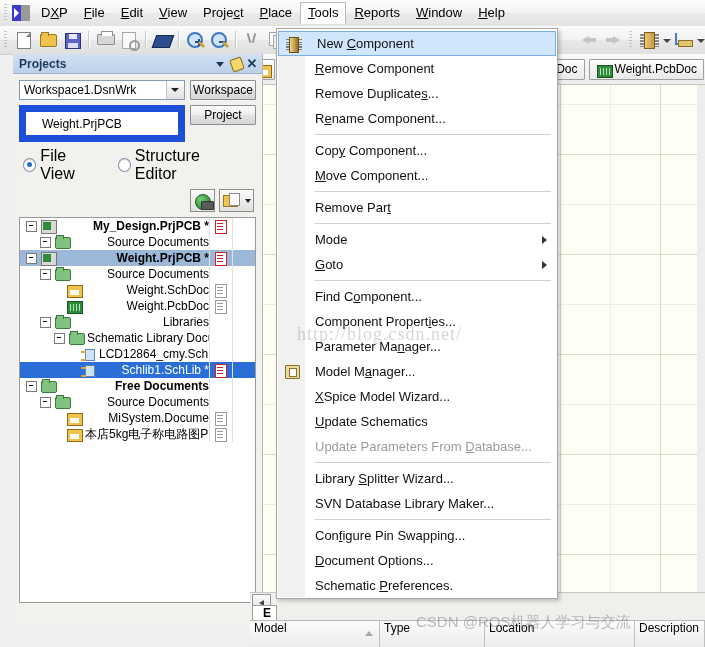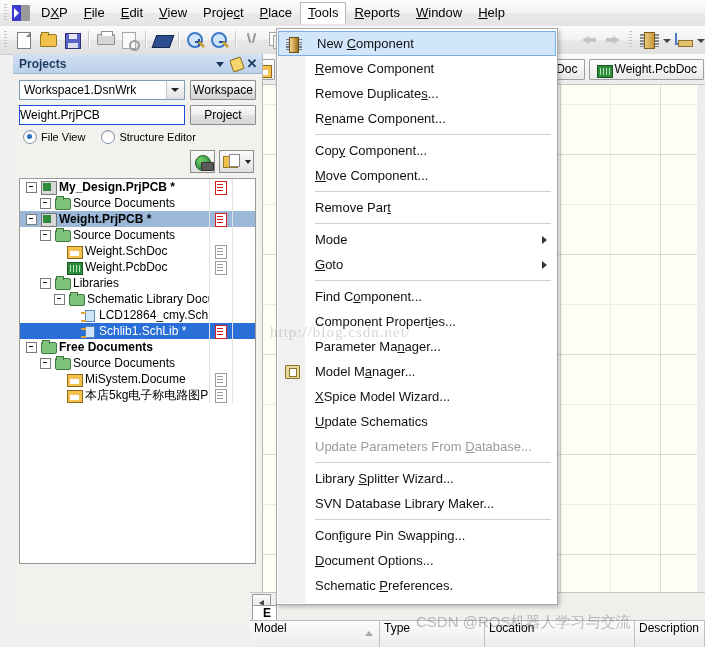--- a/index.html
+++ b/index.html
@@ -106,24 +106,24 @@
   .combo-arrow{width:17px;height:18px;background:linear-gradient(to bottom,#fdfdfd,#e0e0e0);
     border-left:1px solid #c6c6c6;position:relative;}
   .combo-arrow:after{content:"";position:absolute;left:4px;top:7px;border-left:4px solid transparent;border-right:4px solid transparent;border-top:4px solid #222;}
   .btn{
     width:66px;height:20px;margin-left:5px;box-sizing:border-box;
     background:linear-gradient(to bottom,#fbfbfb 0%,#ededed 48%,#e2e2e2 52%,#d6d6d6 100%);
     border:1px solid #8d8d8d;border-radius:1px;
     font-size:12px;text-align:center;line-height:18px;cursor:pointer;
   }
   .txtbox{
-    flex:1;height:20px;background:#fff;border:1px solid #1d4ed8;display:flex;align-items:center;
-    padding-left:0;font-size:12px;box-sizing:border-box;
-  }
-  .radios{display:flex;align-items:center;margin:5px 0 4px 4px;font-size:11px;}
+    flex:1;height:37px;background:#fff;border:7px solid #1d4ed8;display:flex;align-items:center;
+    padding-left:16px;font-size:12px;box-sizing:border-box;
+  }
+  .radios{display:flex;align-items:center;margin:5px 0 4px 4px;font-size:16px;}
   .radio{width:12px;height:12px;border-radius:50%;border:1px solid #8295a8;background:#fff;position:relative;margin-right:4px;box-shadow:inset 0 1px 1px rgba(0,0,0,.15);}
   .radio.on:after{content:"";position:absolute;left:2.5px;top:2.5px;width:5px;height:5px;border-radius:50%;background:#2a6fbd;}
   .radio-lbl{margin-right:16px;}
   .iconrow{display:flex;justify-content:flex-end;padding:2px 2px 5px 0;}
   .sqbtn{width:25px;height:23px;margin-left:4px;box-sizing:border-box;
     background:linear-gradient(to bottom,#fbfbfb,#e0e0e0);border:1px solid #8d8d8d;position:relative;cursor:pointer;}
   .ic-globe{position:absolute;left:4px;top:4px;width:14px;height:14px;border-radius:50%;
     background:radial-gradient(circle at 35% 30%,#6fd06f,#1f7a2e);border:1px solid #15571f;}
   .ic-globe2{position:absolute;left:10px;top:11px;width:11px;height:7px;background:#5b5b5b;border:1px solid #333;border-radius:1px;}
   .ic-openfolder{position:absolute;left:3px;top:5px;width:13px;height:10px;background:#f0c24b;border:1px solid #9a7a20;}
@@ -145,21 +145,21 @@
   .i-folder{position:absolute;left:1px;top:2px;width:14px;height:10px;background:#7fc37f;border:1px solid #3e7a3e;border-radius:1px 2px 2px 2px;}
   .i-folder:before{content:"";position:absolute;left:0;top:-3px;width:6px;height:3px;background:#7fc37f;border:1px solid #3e7a3e;border-bottom:none;}
   .i-sch{position:absolute;left:1px;top:2px;width:14px;height:11px;background:#f2c14e;border:1px solid #8c6a17;}
   .i-sch:after{content:"";position:absolute;left:2px;top:4px;width:9px;height:5px;background:#fff;}
   .i-pcb{position:absolute;left:1px;top:2px;width:14px;height:11px;background:#2e8b3a;border:1px solid #1c5423;}
   .i-pcb:after{content:"";position:absolute;left:2px;top:2px;width:10px;height:7px;
     background-image:repeating-linear-gradient(to right,#b7e5b7 0,#b7e5b7 1px,transparent 1px,transparent 3px);}
   .i-lib{position:absolute;left:1px;top:1px;width:13px;height:12px;}
   .i-lib:before{content:"";position:absolute;left:4px;top:1px;width:8px;height:10px;background:#cfe4f8;border:1px solid #5a86b5;}
   .i-lib:after{content:"";position:absolute;left:0;top:3px;width:5px;height:6px;border-top:2px solid #e0a23c;border-bottom:2px solid #e0a23c;}
-  .tlbl{flex:1;overflow:hidden;text-overflow:clip;}
+  .tlbl{flex:1;overflow:hidden;text-overflow:clip;text-align:right;}
   .tlbl.bold{font-weight:bold;}
   .tcol{width:22px;height:16px;border-left:1px solid #e2e2e2;position:relative;flex:none;}
   .docglyph{position:absolute;left:5px;top:2px;width:10px;height:12px;background:#fff;border:1px solid #9a9a9a;}
   .docglyph.red{border-color:#cc2222;}
   .docglyph.red:after{content:"";position:absolute;left:1px;top:2px;width:6px;height:1px;background:#cc2222;box-shadow:0 3px 0 #cc2222,0 6px 0 #cc2222;}
   .docglyph.gray:after{content:"";position:absolute;left:1px;top:2px;width:6px;height:1px;background:#9a9a9a;box-shadow:0 3px 0 #9a9a9a,0 6px 0 #9a9a9a;}
   .tcol.empty{}
   
   #canvas{
     position:absolute;left:250px;top:54px;width:455px;height:546px;
@@ -205,21 +205,21 @@
     background:linear-gradient(to bottom,#fbfbfb,#ececec);border-top:1px solid #b9b9b9;
     display:flex;align-items:center;font-size:12px;
   }
   .ch{height:27px;display:flex;align-items:flex-start;padding-left:4px;box-sizing:border-box;border-right:1px solid #c0c0c0;position:relative;}
   .sortmark{position:absolute;right:6px;top:10px;border-left:4px solid transparent;border-right:4px solid transparent;border-bottom:5px solid #a8a8a8;}
   
   #dropdown{
     position:absolute;left:276px;top:28px;width:280px;
     background:#fff;border:1px solid #a8a8a8;
     box-shadow:2px 2px 4px rgba(0,0,0,.22);
-    z-index:50;padding:2px 0 6px 0;
+    z-index:50;padding:2px 0 0 0;
   }
   #dropdown .gutter{
     position:absolute;left:1px;top:1px;bottom:1px;width:27px;background:#f1f1f1;
   }
   .mi{
     position:relative;height:25px;display:flex;align-items:center;font-size:13px;
     padding-left:38px;cursor:default;z-index:2;color:#111;
   }
   .mi.hl{background:#d2e6fb;border:1px solid #7ab0e4;height:23px;margin:0 1px;}
   .mi.disabled{color:#9b9b9b;}
@@ -235,21 +235,21 @@
   .m-gate{position:absolute;left:2px;top:5px;width:12px;height:9px;}
   .m-gate:before{content:"";position:absolute;left:2px;top:0;width:7px;height:9px;background:#f2d79c;border:1px solid #8d6d32;border-radius:0 5px 5px 0;}
   .m-gate:after{content:"";position:absolute;left:-2px;top:3.5px;width:5px;height:1px;background:#8d6d32;box-shadow:11px 0 0 #8d6d32;}
   .m-model{position:absolute;left:2px;top:2px;width:13px;height:12px;background:#e8d9a0;border:1px solid #8a7326;border-radius:1px;}
   .m-model:after{content:"";position:absolute;left:3px;top:2px;width:6px;height:7px;background:#fff;border:1px solid #8a7326;}
   
   .wm{
     position:absolute;color:rgba(120,120,120,.30);pointer-events:none;z-index:70;
     font-family:"Liberation Serif",serif;white-space:nowrap;
   }
-  #wm1{left:270px;top:324px;font-size:15px;letter-spacing:1px;}
+  #wm1{left:297px;top:324px;font-size:18px;letter-spacing:1px;}
   #wm2{left:416px;top:613px;font-size:15px;color:rgba(110,110,110,.45);font-family:"Liberation Sans",sans-serif;}
   
   #outer-right{position:absolute;left:697px;top:54px;width:8px;height:546px;background:#ededed;}
 </style>
 </head>
 <body>
 
 <div id="menubar">
   <div class="grip"></div>
   <div class="dxp-logo"></div>

